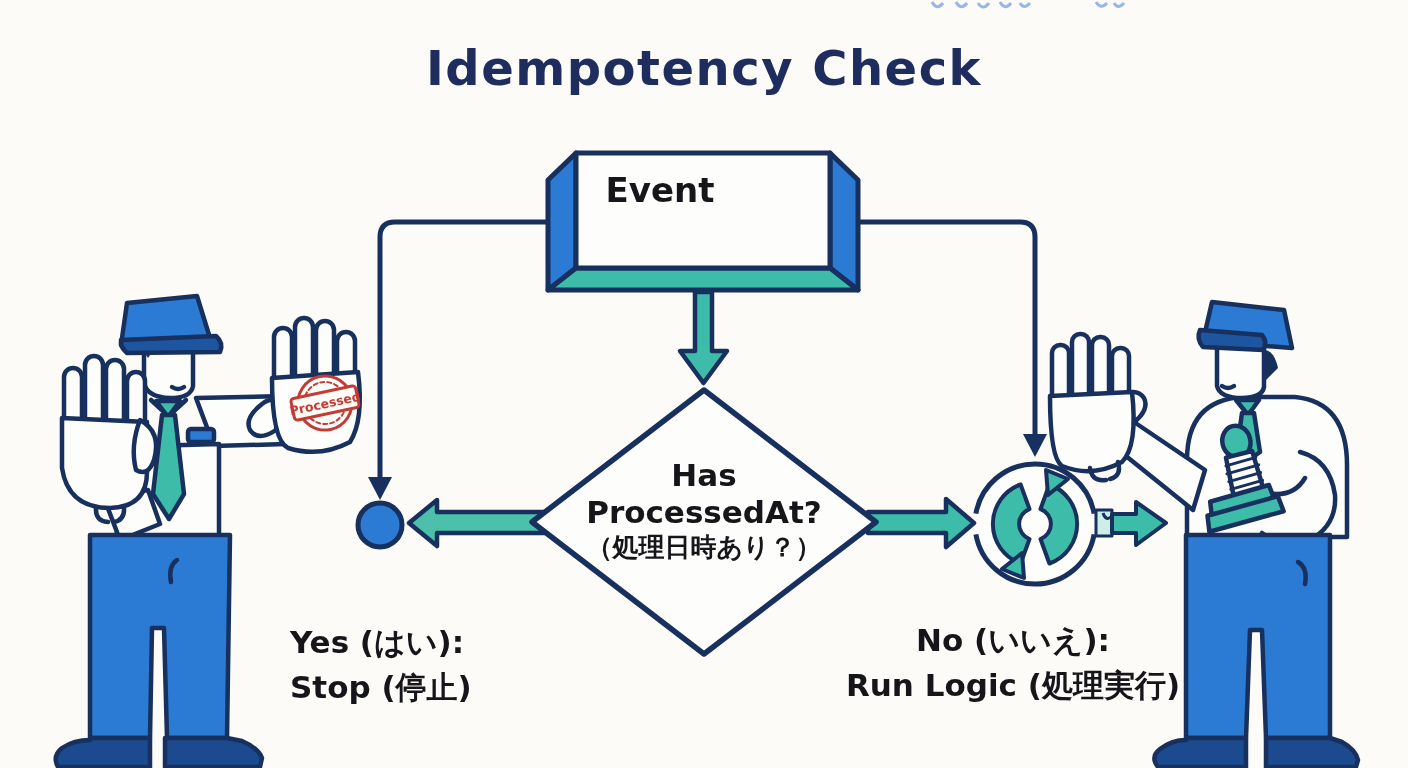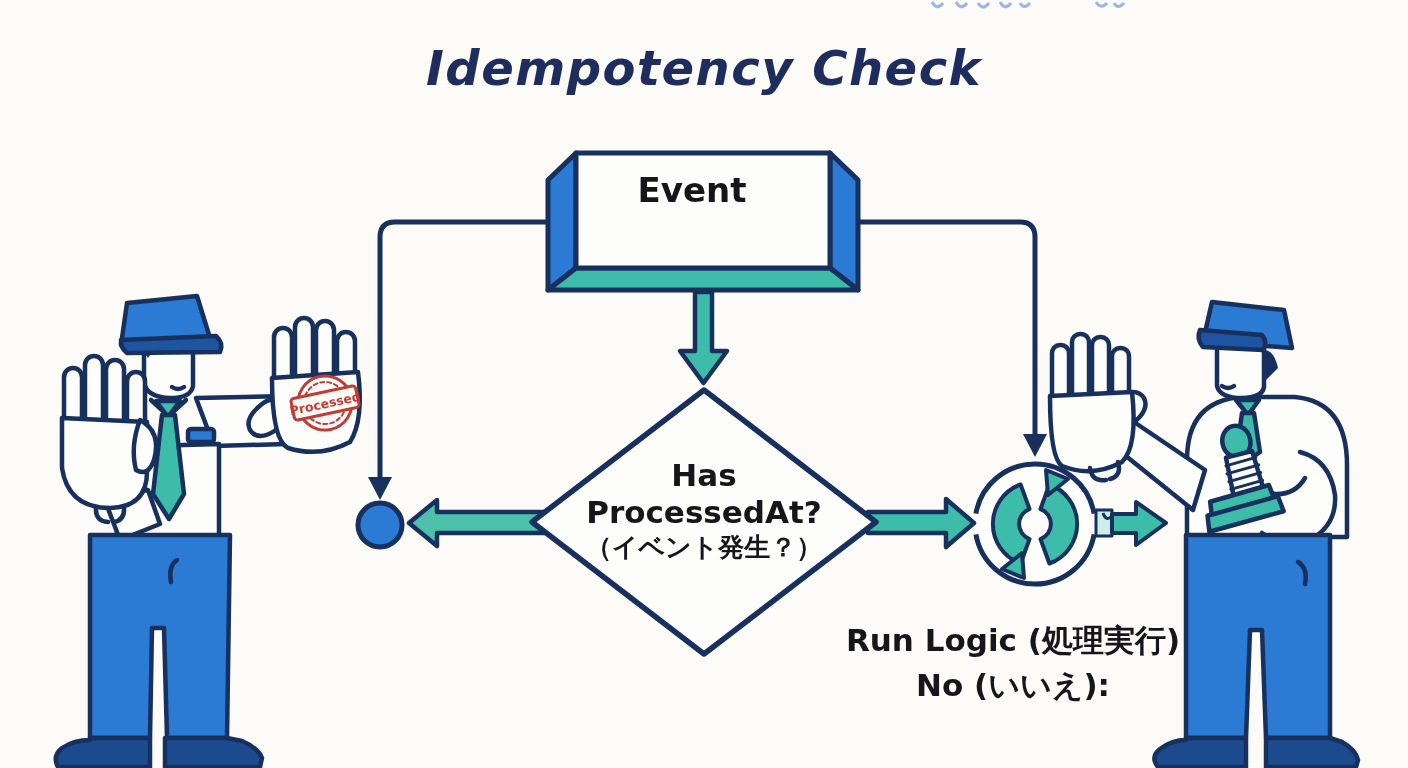--- a/index.html
+++ b/index.html
@@ -6,23 +6,23 @@
   .stage {
     position:relative; width:1408px; height:768px;
     background:#fcfbf8; overflow:hidden;
     font-family:"DejaVu Sans","Liberation Sans",sans-serif;
   }
   .canvas { position:absolute; left:0; top:0; }
   .txt { position:absolute; color:#15151a; font-weight:bold; white-space:nowrap; line-height:1.1; }
   .ctr { transform:translateX(-50%); text-align:center; }
   .title {
     position:absolute; top:40px; left:704px; transform:translateX(-50%);
-    font-size:48px; font-weight:800; color:#1e2d5e; letter-spacing:1.5px;font-style:italic;
+    font-size:48px; font-weight:800; color:#1e2d5e; letter-spacing:1.5px;
   }
-  .event-l1 { left:692px; top:172px; font-size:34px; }
+  .event-l1 { left:660px; top:172px; font-size:34px; }
   .event-l2 { left:704px; top:212px; font-size:29px; }
   .dec-l1 { left:704px; top:458px; font-size:31px;text-align:center; }
   .dec-l2 { left:704px; top:495px; font-size:31px; }
   .dec-l3 { left:704px; top:533px; font-size:26px; }
   .yes-block { left:290px; top:620px; font-size:31px; line-height:1.45; text-align:left; }
   .no-block  { left:1013px; top:618px; font-size:31px; line-height:1.45; }
 </style>
 </head>
 <body>
 
@@ -156,21 +156,25 @@
       </g>
     </g>
   </svg>
 
   <div class="title">Idempotency Check</div>
 
   <div class="txt ctr event-l1">Event</div>
 
   <div class="txt ctr dec-l1">Has</div>
   <div class="txt ctr dec-l2">ProcessedAt?</div>
-  <div class="txt ctr dec-l3">（イベント発生？）</div>
+  <div class="txt ctr dec-l3">（処理日時あり？）</div>
 
+  <div class="txt yes-block">
+    <div>Yes (はい):</div>
+    <div>Stop (停止)</div>
+  </div>
 
   <div class="txt ctr no-block">
+    <div>No (いいえ):</div>
     <div>Run Logic (処理実行)</div>
-    <div>No (いいえ):</div>
   </div>
 
 </div>
 
 </body></html>

